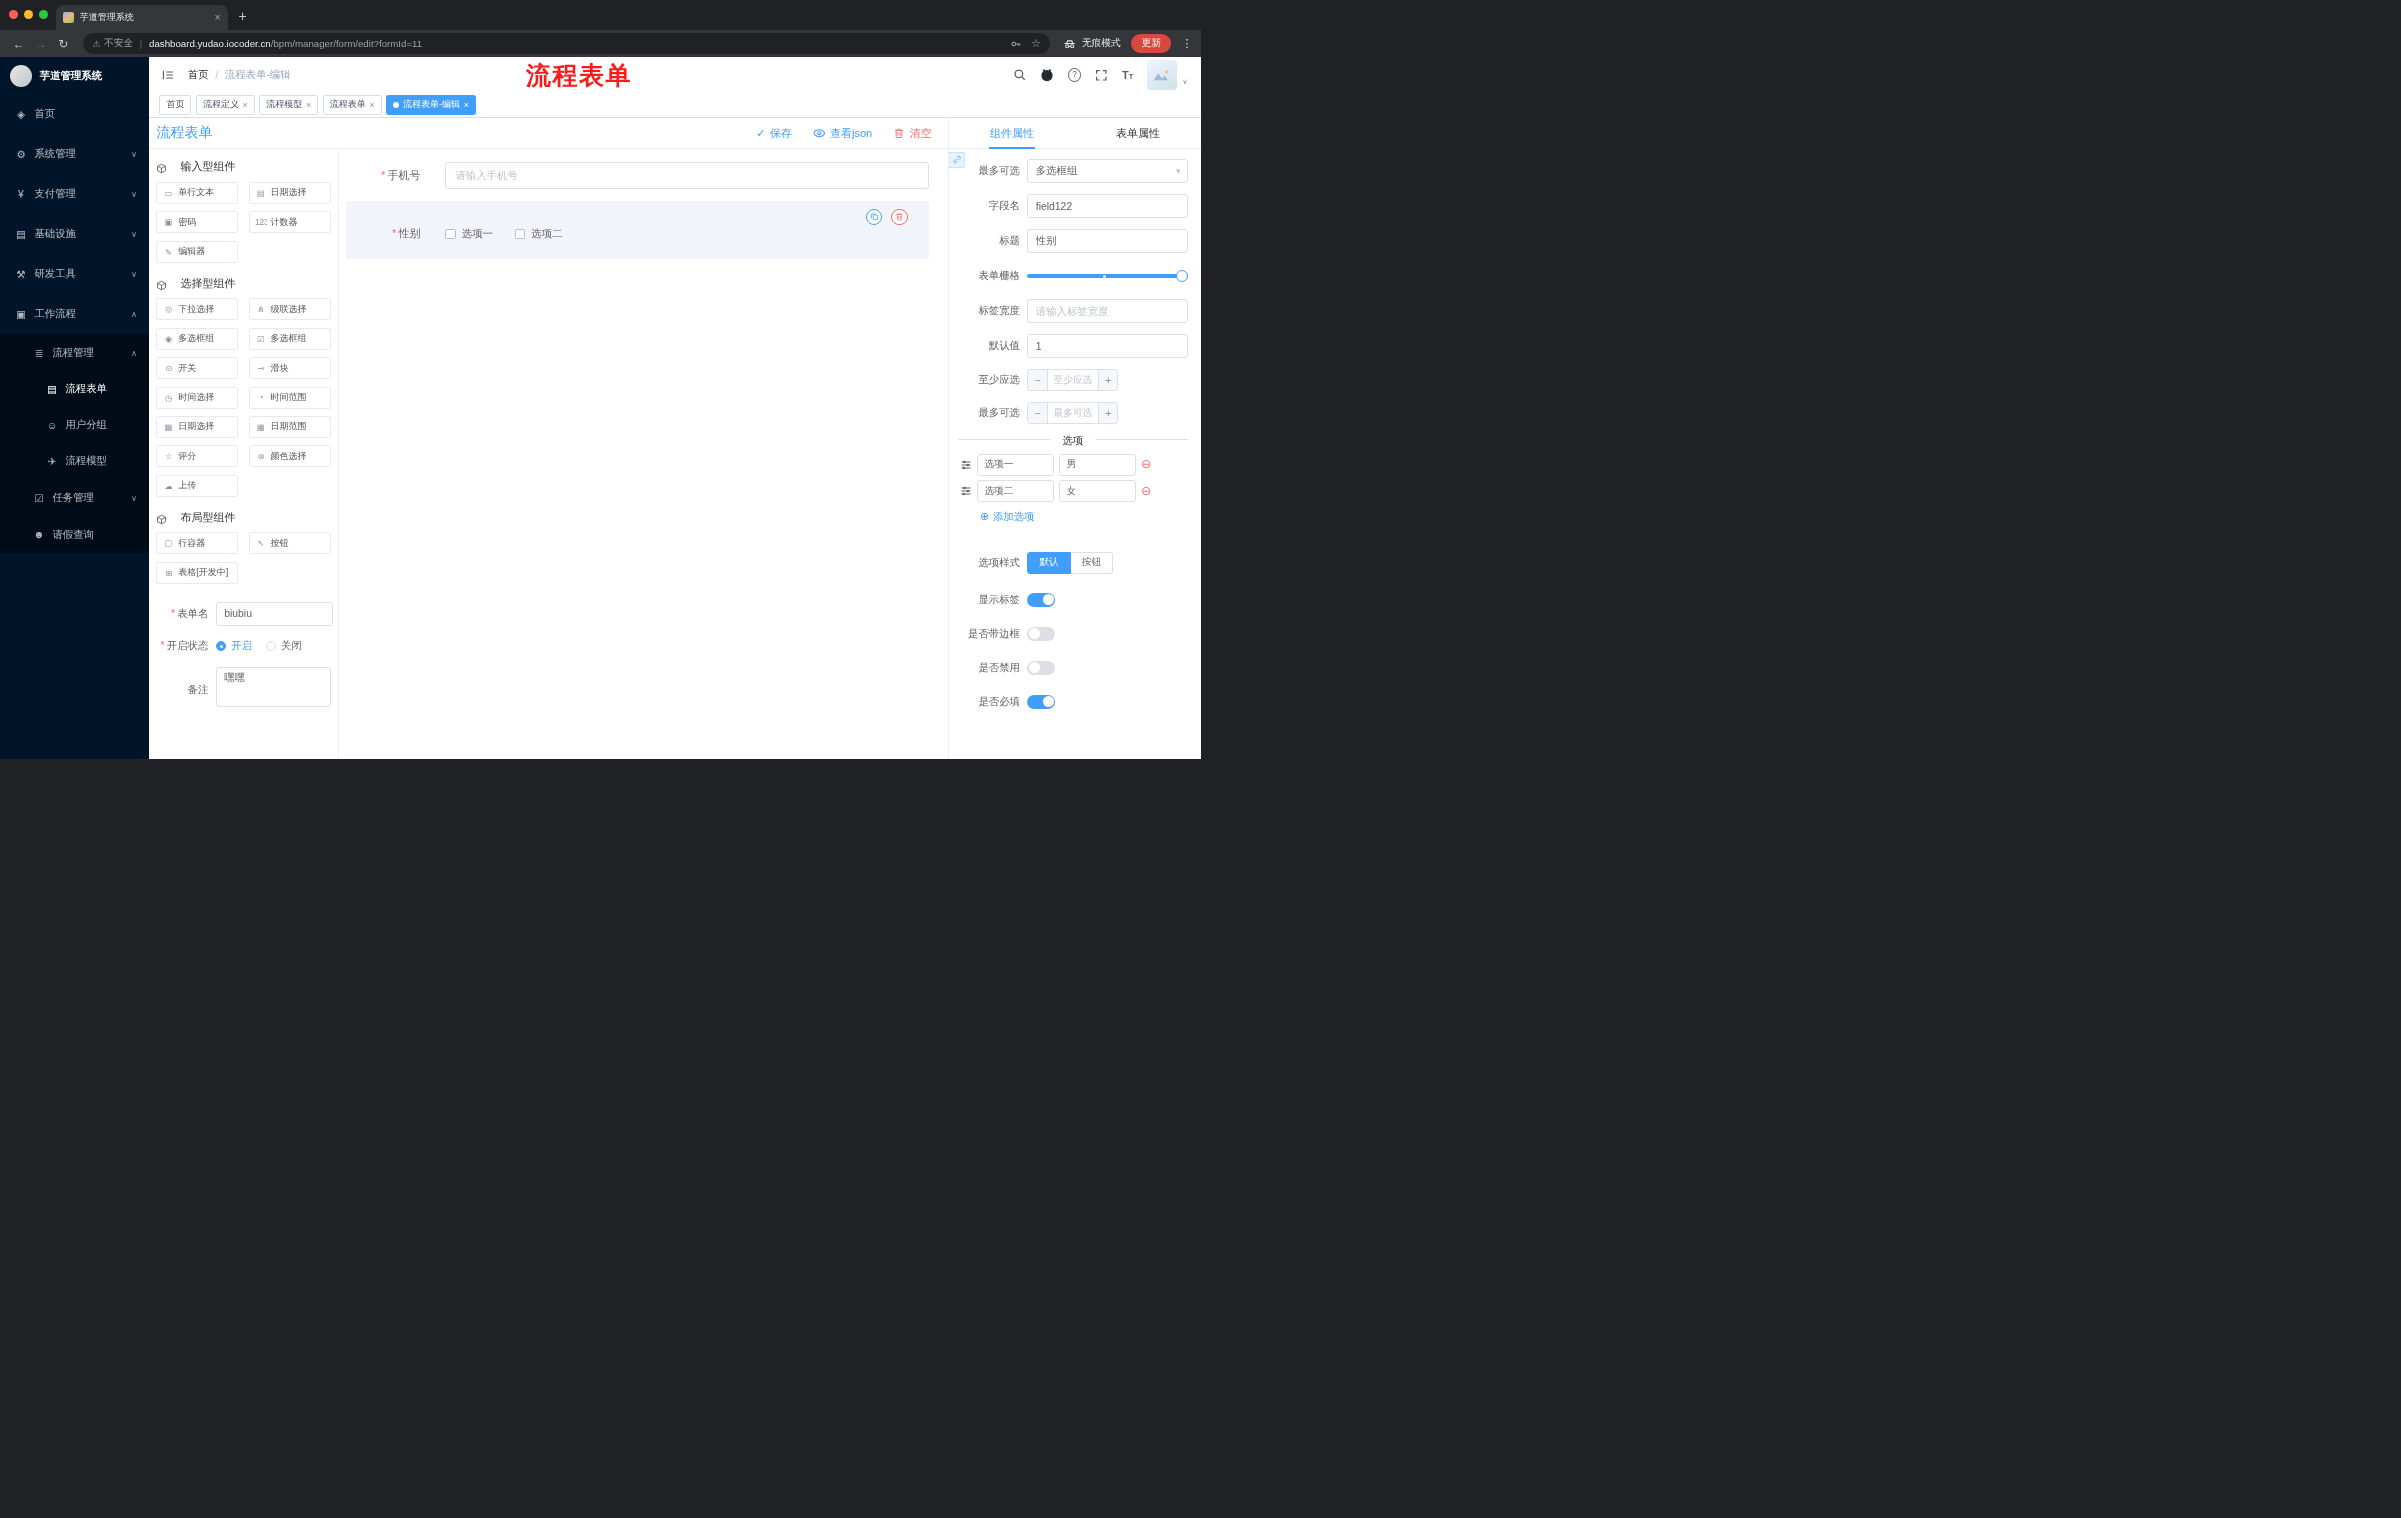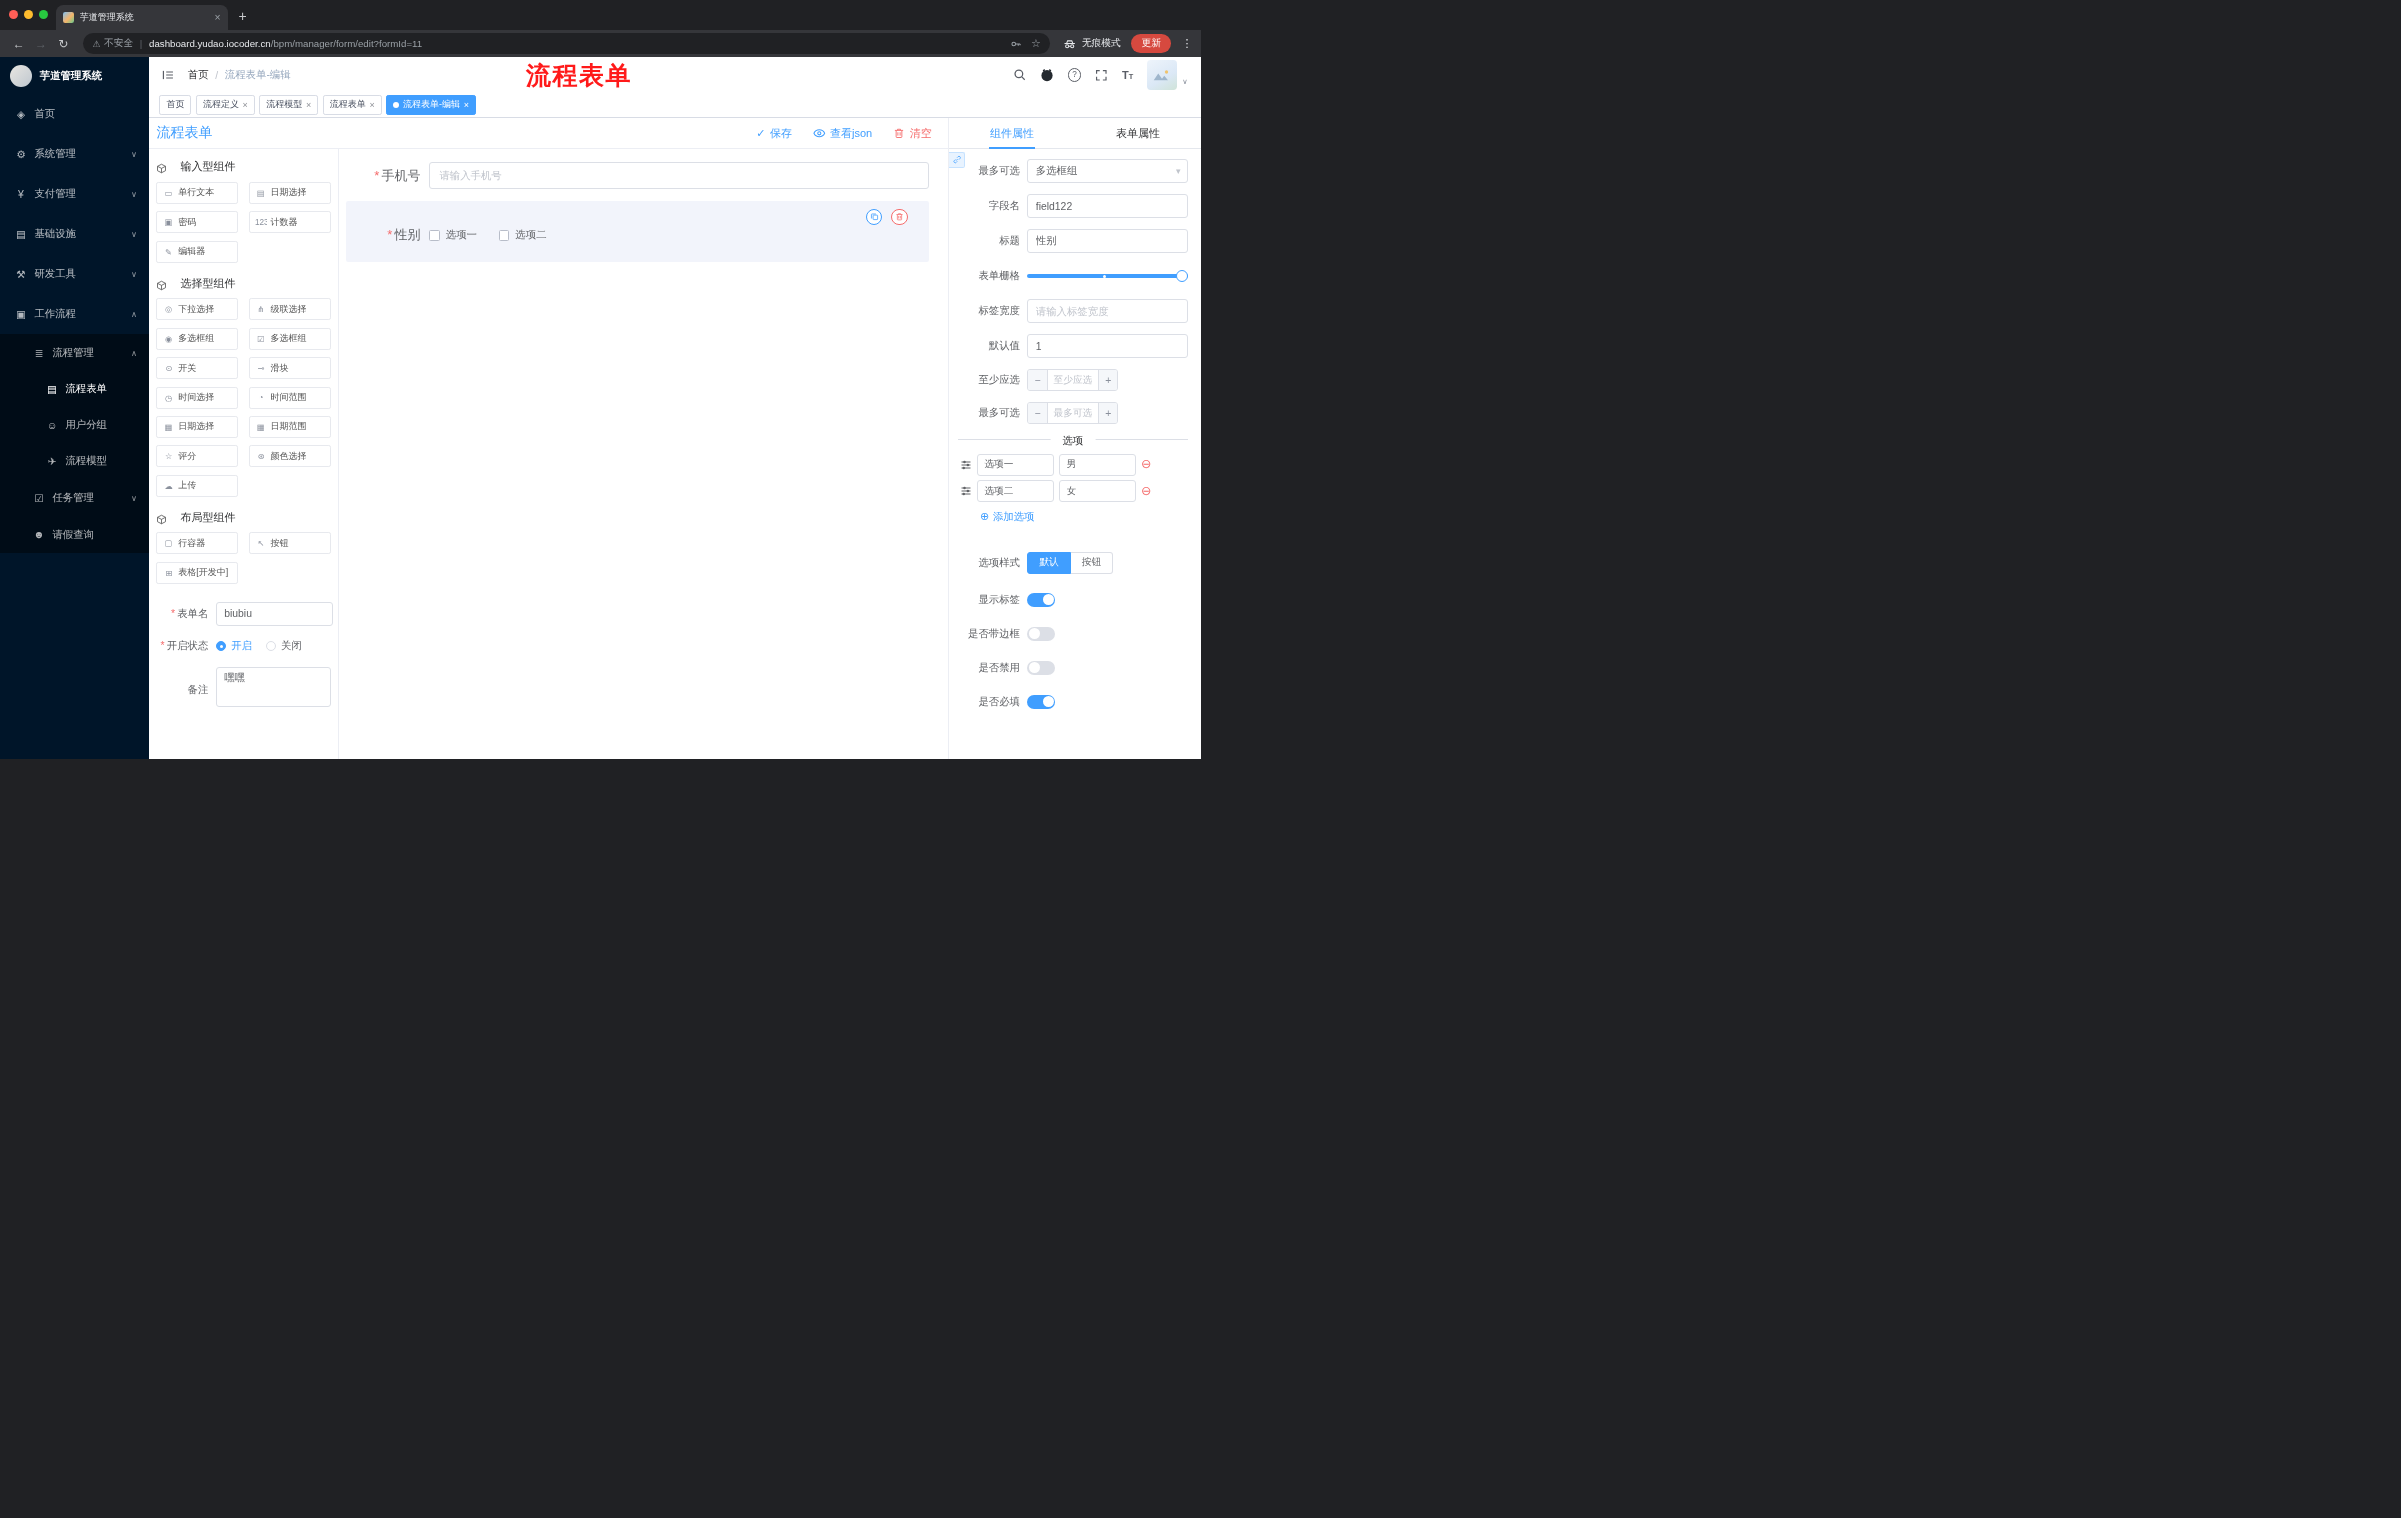--- a/index.html
+++ b/index.html
@@ -103,21 +103,21 @@
 .mtextarea{width:117px;height:40px;border:0.7px solid #dcdfe6;border-radius:3px;padding:3.7px 7.4px;font-size:10.4px;color:#606266;resize:none;outline:none;font-family:inherit}
 .radio{width:10.4px;height:10.4px;border-radius:50%;border:0.7px solid #dcdfe6;background:#fff;display:inline-block;position:relative;flex:none}
 .radio.on{border-color:#409eff;background:#409eff}
 .radio.on::after{content:"";position:absolute;left:3px;top:3px;width:3px;height:3px;border-radius:50%;background:#fff}
 .rlabel{margin:0 13.4px 0 5.2px;color:#606266;font-size:10.4px}
 .rlabel.on{color:#409eff}
 
 
 .canvas{flex:1;padding:13.4px 19.3px 0 7.4px;min-width:0;background:#fff}
 .crow{display:flex;align-items:center}
-.clabel{width:74px;flex:none;text-align:right;margin-right:9px;color:#606266;font-size:13px}
+.clabel{width:74px;flex:none;text-align:right;margin-right:25px;color:#606266;font-size:11px}
 .cinput{flex:1;height:27px;border:0.7px solid #dcdfe6;border-radius:3px;padding:0 9px;font-size:10.4px;color:#606266;outline:none;font-family:inherit}
 .cinput::placeholder,.minput::placeholder,.iinput::placeholder{color:#c0c4cc}
 .selected-block{margin-top:12px;background:#f2f4fb;border-radius:2.2px;position:relative;padding:25px 9px 18px 0}
 .block-actions{position:absolute;top:7.4px;right:21px;display:flex;gap:9px}
 .act{width:16.3px;height:16.3px;border-radius:50%;background:#fff;border:0.7px solid;display:flex;align-items:center;justify-content:center;cursor:pointer}
 .act.copy{border-color:#409eff;color:#409eff}
 .act.del{border-color:#f56c6c;color:#f56c6c}
 .cb{width:10.4px;height:10.4px;border:0.7px solid #b8bdc9;border-radius:1.5px;background:#fff;display:inline-block;flex:none;cursor:pointer}
 .cblabel{margin:0 22px 0 6px;color:#606266;font-size:10.4px}
 

